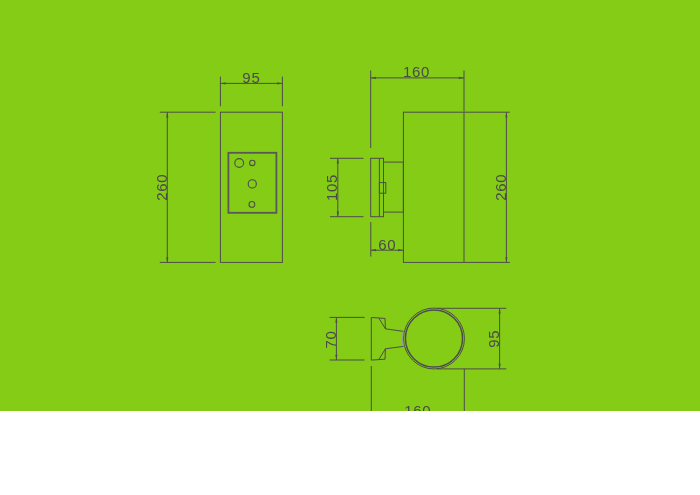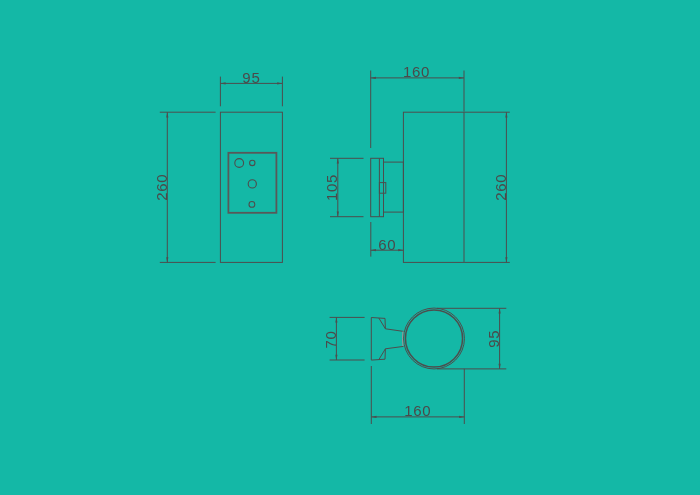--- a/index.html
+++ b/index.html
@@ -1,16 +1,16 @@
 <!DOCTYPE html>
 <html><head>
 <meta charset="utf-8">
 <style>
   html,body{margin:0;padding:0;background:#ffffff;}
-  .page{width:700px;height:495px;position:relative;background:#14b8a6;overflow:hidden;}
+  .page{width:700px;height:411px;position:relative;background:#84cc16;overflow:hidden;}
   svg{position:absolute;left:0;top:0;}
   text{font-family:"Liberation Sans",sans-serif;fill:#4a4a4a;font-size:15px;letter-spacing:0.7px;}
 </style>
 </head>
 <body>
 <div class="page">
 <svg width="700" height="495" viewBox="0 0 700 495">
 <g fill="none" stroke="#4d4d4d" stroke-width="1">
 
 <g>

